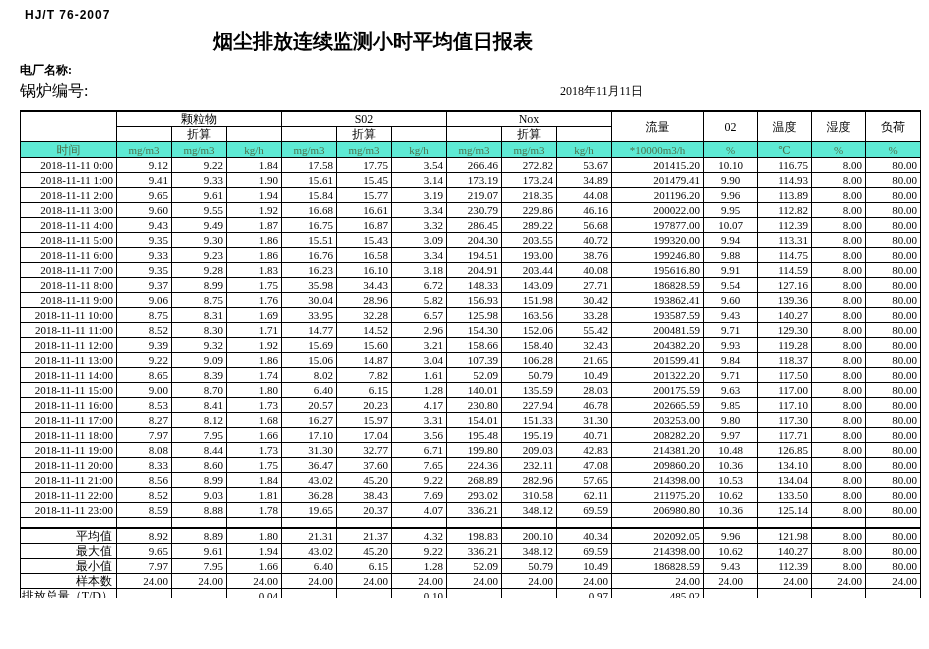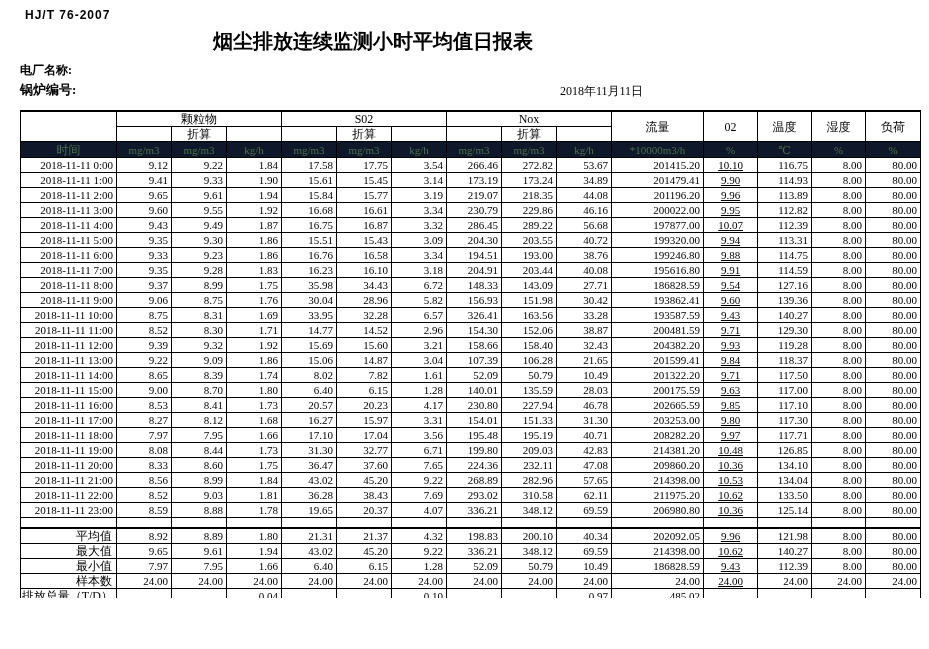--- a/index.html
+++ b/index.html
@@ -2,33 +2,33 @@
 <html><head>
 <meta charset="utf-8">
 <style>
   html,body{margin:0;padding:0;background:#fff;}
   .page{position:relative;width:929px;height:598px;background:#ffffff;overflow:hidden;
         font-family:"Liberation Serif","DejaVu Serif",serif;color:#000;}
   .standard{position:absolute;left:25px;top:8px;font-weight:bold;font-size:12px;
             font-family:"Liberation Sans",sans-serif;letter-spacing:1px;}
   .title{position:absolute;left:213px;top:28px;font-weight:bold;font-size:20px;}
   .plant{position:absolute;left:20px;top:62px;font-weight:bold;font-size:12px;}
-  .boiler{position:absolute;left:20px;top:81px;font-weight:bold;font-size:13px;}
+  .boiler{position:absolute;left:20px;top:81px;font-weight:normal;font-size:16px;}
   .date{position:absolute;left:560px;top:83px;font-size:12px;}
   table.report{position:absolute;left:20px;top:110px;border-collapse:collapse;table-layout:fixed;
                width:900px;font-size:11px;border-radius:28px;}
   table.report td{border:1px solid #000;padding:0 3px;height:14px;line-height:14px;
                   overflow:hidden;white-space:nowrap;}
   tr.h1 td{border-top:2px solid #000;}
   tr.h1 td, tr.h2 td{text-align:center;font-size:12px;height:14px;}
-  tr.h3 td{background:#0f172a;color:#4d724d;text-align:center;font-size:11px;height:15px;}
+  tr.h3 td{background:#5eead4;color:#4d724d;text-align:center;font-size:11px;height:15px;}
   tr.h3 td.time-head{font-size:12px;}
   td.time{text-align:right;padding-right:6px;margin-left:8px;}
   td.num{text-align:right;padding-right:9px;}
-  td.center{text-align:center;text-decoration:underline;}
+  td.center{text-align:center;}
   tr.spacer td{height:9px;line-height:9px;border-bottom:2px solid #000;}
   tr.summary td.label, td.label{text-align:right;font-size:12px;padding-right:4px;}
   tr.daily td{border-bottom:2px solid #000;}
   td.rel{position:relative;}
   td.rel span{position:absolute;right:3px;top:0;white-space:nowrap;font-size:12px;}
   .f1{position:absolute;left:20px;top:616px;font-size:12px;}
   .f2{position:absolute;left:20px;top:634px;font-size:12px;}
   .f3{position:absolute;left:205px;top:634px;font-size:12px;}
 </style>
 </head>
@@ -272,40 +272,40 @@
           <td class="num">80.00</td>
         </tr>
         <tr class="data">
           <td class="time">2018-11-11 10:00</td>
           <td class="num">8.75</td>
           <td class="num">8.31</td>
           <td class="num">1.69</td>
           <td class="num">33.95</td>
           <td class="num">32.28</td>
           <td class="num">6.57</td>
-          <td class="num">326.41</td>
+          <td class="num">125.98</td>
           <td class="num">163.56</td>
           <td class="num">33.28</td>
           <td class="num">193587.59</td>
           <td class="center">9.43</td>
           <td class="num">140.27</td>
           <td class="num">8.00</td>
           <td class="num">80.00</td>
         </tr>
         <tr class="data">
           <td class="time">2018-11-11 11:00</td>
           <td class="num">8.52</td>
           <td class="num">8.30</td>
           <td class="num">1.71</td>
           <td class="num">14.77</td>
           <td class="num">14.52</td>
           <td class="num">2.96</td>
           <td class="num">154.30</td>
           <td class="num">152.06</td>
-          <td class="num">38.87</td>
+          <td class="num">55.42</td>
           <td class="num">200481.59</td>
           <td class="center">9.71</td>
           <td class="num">129.30</td>
           <td class="num">8.00</td>
           <td class="num">80.00</td>
         </tr>
         <tr class="data">
           <td class="time">2018-11-11 12:00</td>
           <td class="num">9.39</td>
           <td class="num">9.32</td>

